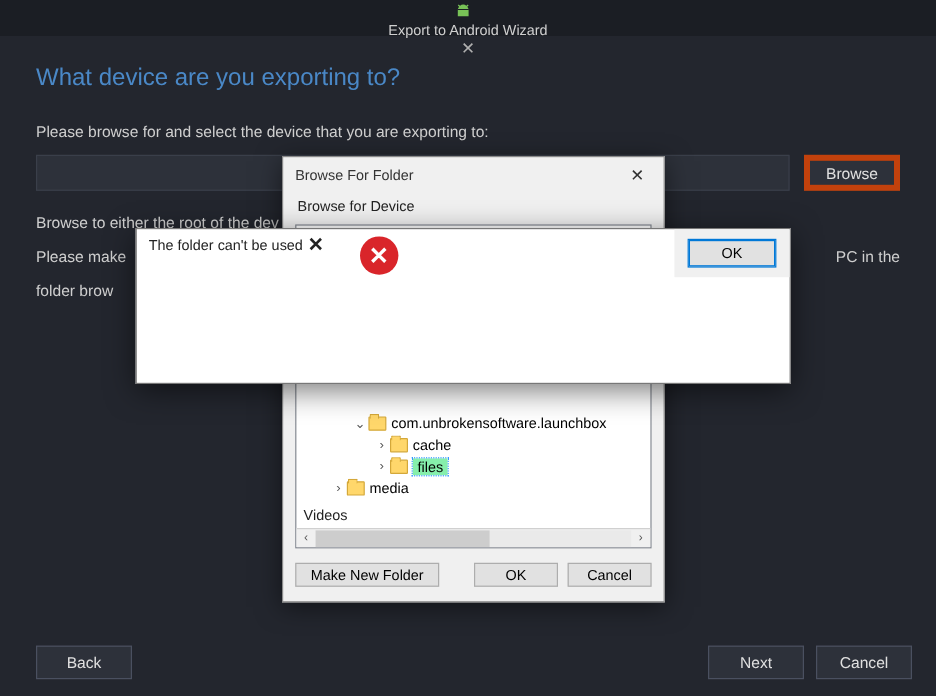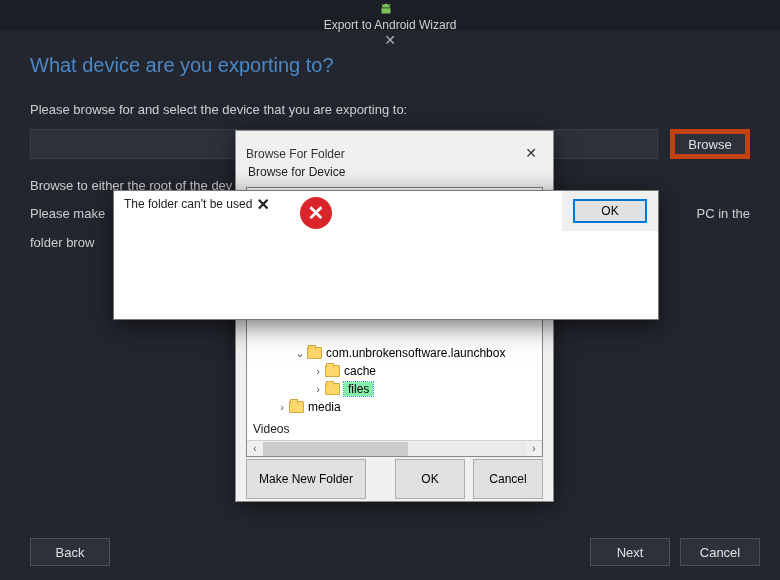--- a/index.html
+++ b/index.html
@@ -19,37 +19,37 @@
   .path-row { display: flex; gap: 12px; margin: 8px 0 18px 0; }
   .path-input { flex: 1; height: 30px; background: #2d313a; border: 1px solid #3a3f4a; }
   .browse-btn { width: 80px; height: 30px; background: #2d313a; border: 5px solid #c2410c; color: #e0e0e0; font-size: 13px; cursor: pointer; }
 
   .wizard-footer { height: 56px; padding: 0 20px; display: flex; align-items: center; }
   .wizard-footer .spacer { flex: 1; }
   .wbtn { width: 80px; height: 28px; background: #2d313a; border: 1px solid #4a5060; color: #e0e0e0; font-size: 13px; margin-left: 10px; cursor: pointer; }
 
   
   .bff { position: absolute; left: 235px; top: 130px; width: 319px; height: 372px; background: #f0f0f0; border: 1px solid #8a8a8a; box-shadow: 0 4px 20px rgba(0,0,0,0.5); display: flex; flex-direction: column; color: #000; }
-  .bff-title { height: 30px; display: flex; align-items: flex-end; padding: 0 10px; font-size: 12px; color: #333; }
+  .bff-title { height: 30px; display: flex; align-items: center; padding: 0 10px; font-size: 12px; color: #333; }
   .bff-title .spacer { flex: 1; }
   .bff-title .close { font-size: 14px; color: #333; cursor: pointer; padding: 0 6px; }
   .bff-sub { padding: 4px 12px 8px 12px; font-size: 12px; color: #222; }
   .bff-tree { flex: 1; margin: 0 10px; border: 1px solid #828790; background: #fff; padding: 6px 0; font-size: 12px; overflow: hidden; position: relative; }
   .tree-line { display: flex; align-items: center; height: 18px; white-space: nowrap; }
   .tw { width: 14px; text-align: center; color: #555; font-size: 11px; display: inline-block; }
   .fld { width: 15px; height: 12px; background: #ffd76b; border: 1px solid #d4a83a; border-radius: 1px; display: inline-block; margin-right: 4px; position: relative; }
   .fld::before { content: ""; position: absolute; top: -3px; left: 0; width: 6px; height: 3px; background: #ffd76b; border: 1px solid #d4a83a; border-bottom: none; border-radius: 1px 1px 0 0; }
   .sel { background: #86efac; outline: 1px dotted #3399ff; }
   .tree-scroll-h { position: absolute; bottom: 0; left: 0; right: 0; height: 16px; background: #f0f0f0; border-top: 1px solid #d0d0d0; display: flex; align-items: center; }
   .tree-scroll-h .arrow { width: 16px; height: 14px; display: flex; align-items: center; justify-content: center; color: #555; font-size: 10px; }
   .tree-scroll-h .track { flex: 1; height: 14px; background: #eaeaea; position: relative; }
   .tree-scroll-h .thumb { position: absolute; left: 0; top: 0; height: 14px; width: 55%; background: #cdcdcd; }
   .bff-btns { height: 44px; display: flex; align-items: center; justify-content: flex-start; gap: 8px; padding: 0 10px; }
   .bff-btns .spacer { flex: 1; }
-  .btn { height: 40px; padding: 0 12px; background: #e1e1e1; border: 1px solid #adadad; font-size: 12px; cursor: pointer; }
+  .btn { height: 20px; padding: 0 12px; background: #e1e1e1; border: 1px solid #adadad; font-size: 12px; cursor: pointer; }
   .btn.make { min-width: 110px; }
   .btn.ok, .btn.cancel { min-width: 70px; }
 
   
   .msgbox { position: absolute; left: 113px; top: 190px; width: 546px; height: 130px; background: #fff; border: 1px solid #777; box-shadow: 0 6px 24px rgba(0,0,0,0.55); display: flex; flex-direction: row; color: #000; }
   .msg-title { height: 26px; display: flex; align-items: center; padding: 0 10px; font-size: 12px; color: #222; }
   .msg-title .spacer { flex: 1; }
   .msg-title .close { font-size: 16px; color: #222; cursor: pointer; padding: 0 4px; font-weight: bold; }
   .msg-body { flex: 1; display: flex; padding: 6px 16px 0 16px; }
   .err-icon { width: 32px; height: 32px; border-radius: 50%; background: #d9252a; display: flex; align-items: center; justify-content: center; color: #fff; font-size: 20px; font-weight: bold; margin-right: 14px; flex-shrink: 0; }

